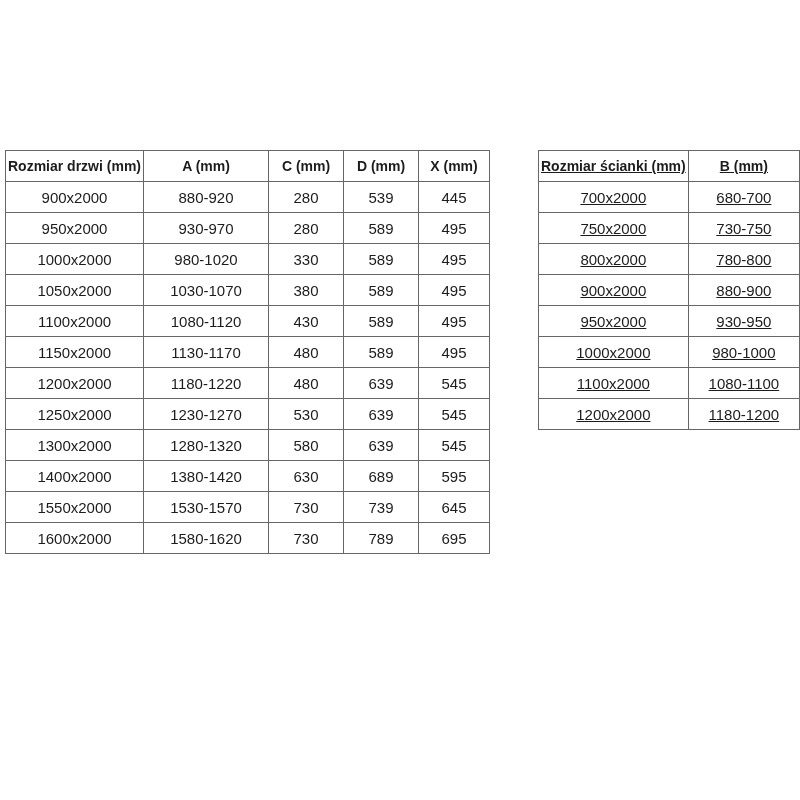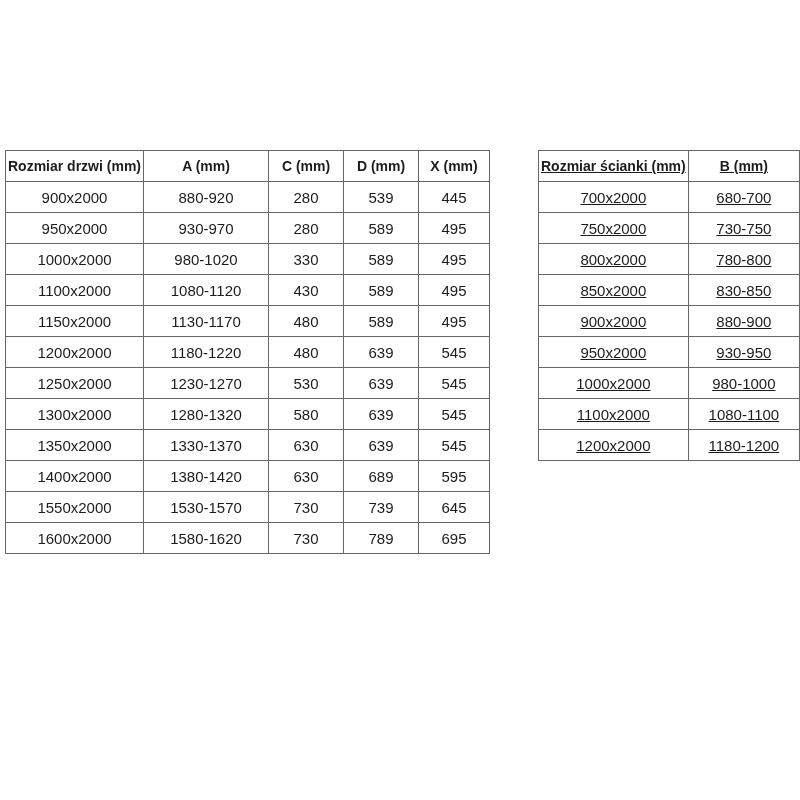--- a/index.html
+++ b/index.html
@@ -69,20 +69,27 @@
           <td>495</td>
         </tr>
         <tr>
           <td>1000x2000</td>
           <td>980-1020</td>
           <td>330</td>
           <td>589</td>
           <td>495</td>
         </tr>
         <tr>
+          <td>1050x2000</td>
+          <td>1030-1070</td>
+          <td>380</td>
+          <td>589</td>
+          <td>495</td>
+        </tr>
+        <tr>
           <td>1100x2000</td>
           <td>1080-1120</td>
           <td>430</td>
           <td>589</td>
           <td>495</td>
         </tr>
         <tr>
           <td>1150x2000</td>
           <td>1130-1170</td>
           <td>480</td>
@@ -100,27 +107,20 @@
           <td>1250x2000</td>
           <td>1230-1270</td>
           <td>530</td>
           <td>639</td>
           <td>545</td>
         </tr>
         <tr>
           <td>1300x2000</td>
           <td>1280-1320</td>
           <td>580</td>
-          <td>639</td>
-          <td>545</td>
-        </tr>
-        <tr>
-          <td>1350x2000</td>
-          <td>1330-1370</td>
-          <td>630</td>
           <td>639</td>
           <td>545</td>
         </tr>
         <tr>
           <td>1400x2000</td>
           <td>1380-1420</td>
           <td>630</td>
           <td>689</td>
           <td>595</td>
         </tr>
@@ -159,24 +159,20 @@
         </tr>
         <tr>
           <td>750x2000</td>
           <td>730-750</td>
         </tr>
         <tr>
           <td>800x2000</td>
           <td>780-800</td>
         </tr>
         <tr>
-          <td>850x2000</td>
-          <td>830-850</td>
-        </tr>
-        <tr>
           <td>900x2000</td>
           <td>880-900</td>
         </tr>
         <tr>
           <td>950x2000</td>
           <td>930-950</td>
         </tr>
         <tr>
           <td>1000x2000</td>
           <td>980-1000</td>

